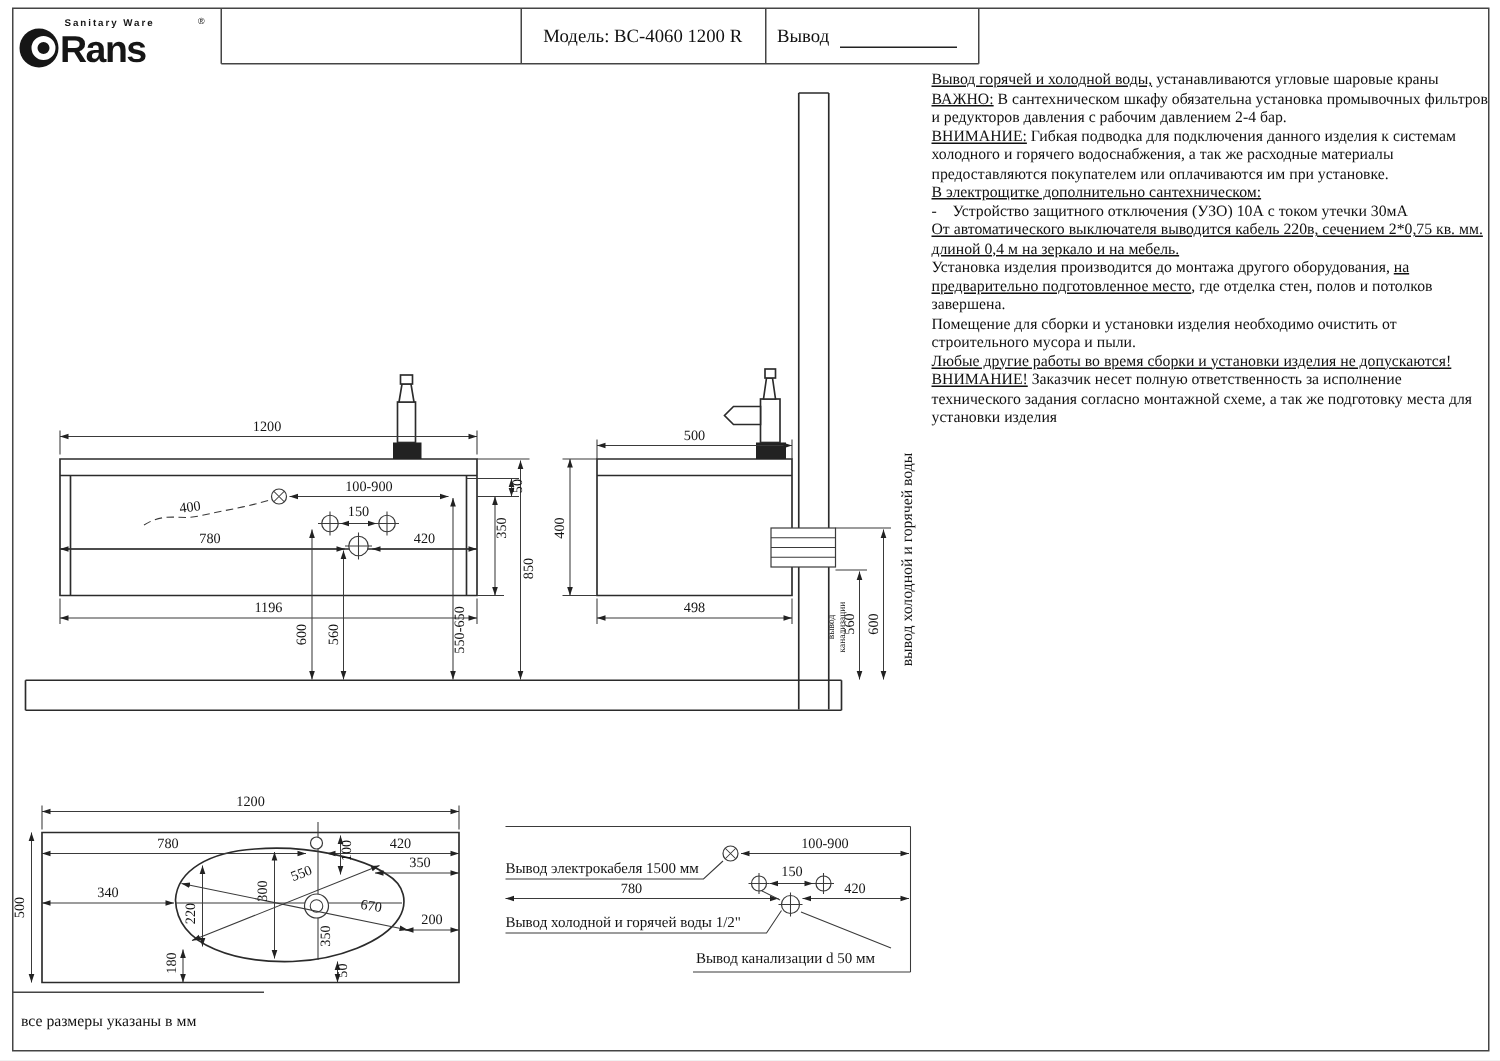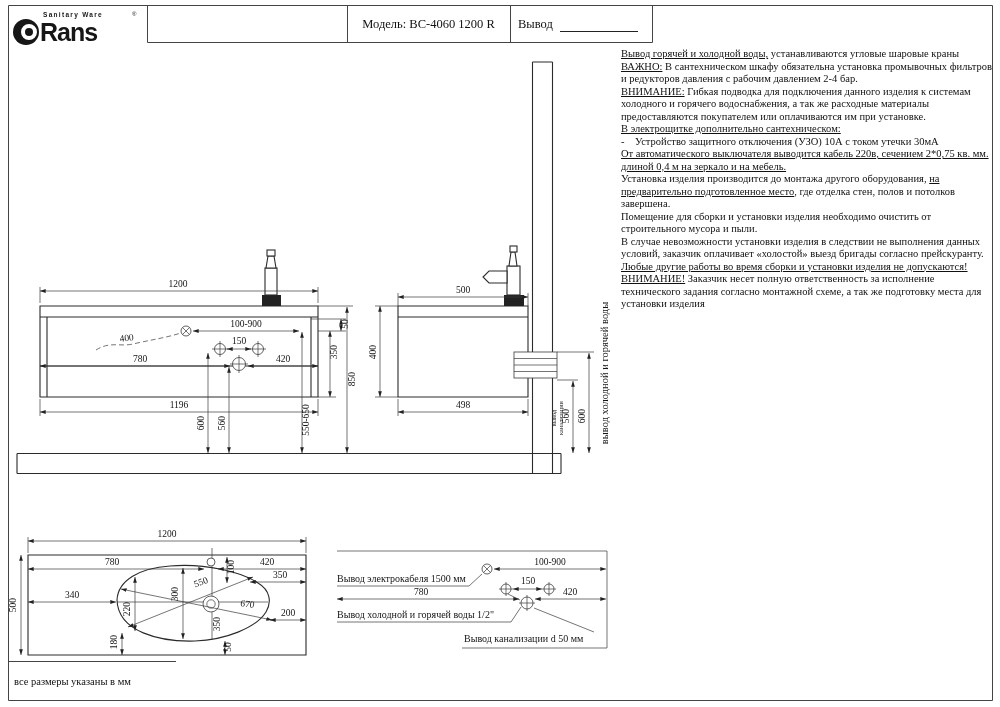--- a/index.html
+++ b/index.html
@@ -227,20 +227,19 @@
 
   <div class="abs" id="instructions">
       <div class="para"><span class="u">Вывод горячей и холодной воды,</span><span> устанавливаются угловые шаровые краны</span></div>
       <div class="para gap"><span class="u">ВАЖНО:</span><span> В сантехническом шкафу обязательна установка промывочных фильтров и редукторов давления с рабочим давлением 2-4 бар.</span></div>
       <div class="para gap"><span class="u">ВНИМАНИЕ:</span><span> Гибкая подводка для подключения данного изделия к системам холодного и горячего водоснабжения, а так же расходные материалы предоставляются покупателем или оплачиваются им при установке.</span></div>
       <div class="para gap"><span class="u">В электрощитке дополнительно сантехническом:</span></div>
       <div class="para"><span>-&nbsp;&nbsp;&nbsp;&nbsp;Устройство защитного отключения (УЗО) 10А с током утечки 30мА</span></div>
       <div class="para"><span class="u">От автоматического выключателя выводится кабель 220в, сечением 2*0,75 кв. мм. длиной 0,4 м на зеркало и на мебель.</span></div>
       <div class="para gap"><span>Установка изделия производится до монтажа другого оборудования, </span><span class="u">на предварительно подготовленное место</span><span>, где отделка стен, полов и потолков завершена.</span></div>
       <div class="para gap"><span>Помещение для сборки и установки изделия необходимо очистить от строительного мусора и пыли.</span></div>
-      <div class="para gap"><span>В случае невозможности установки изделия в следствии не выполнения данных условий, заказчик оплачивает «холостой» выезд бригады согласно прейскуранту.</span></div>
       <div class="para"><span class="u">Любые другие работы во время сборки и установки изделия не допускаются!</span></div>
       <div class="para gap"><span class="u">ВНИМАНИЕ!</span><span> Заказчик несет полную ответственность за исполнение технического задания согласно монтажной схеме, а так же подготовку места для установки изделия</span></div>
     </div>
 
   <div class="abs" id="units-note">все размеры указаны в мм</div>
 
 </div>
 
 </body></html>

